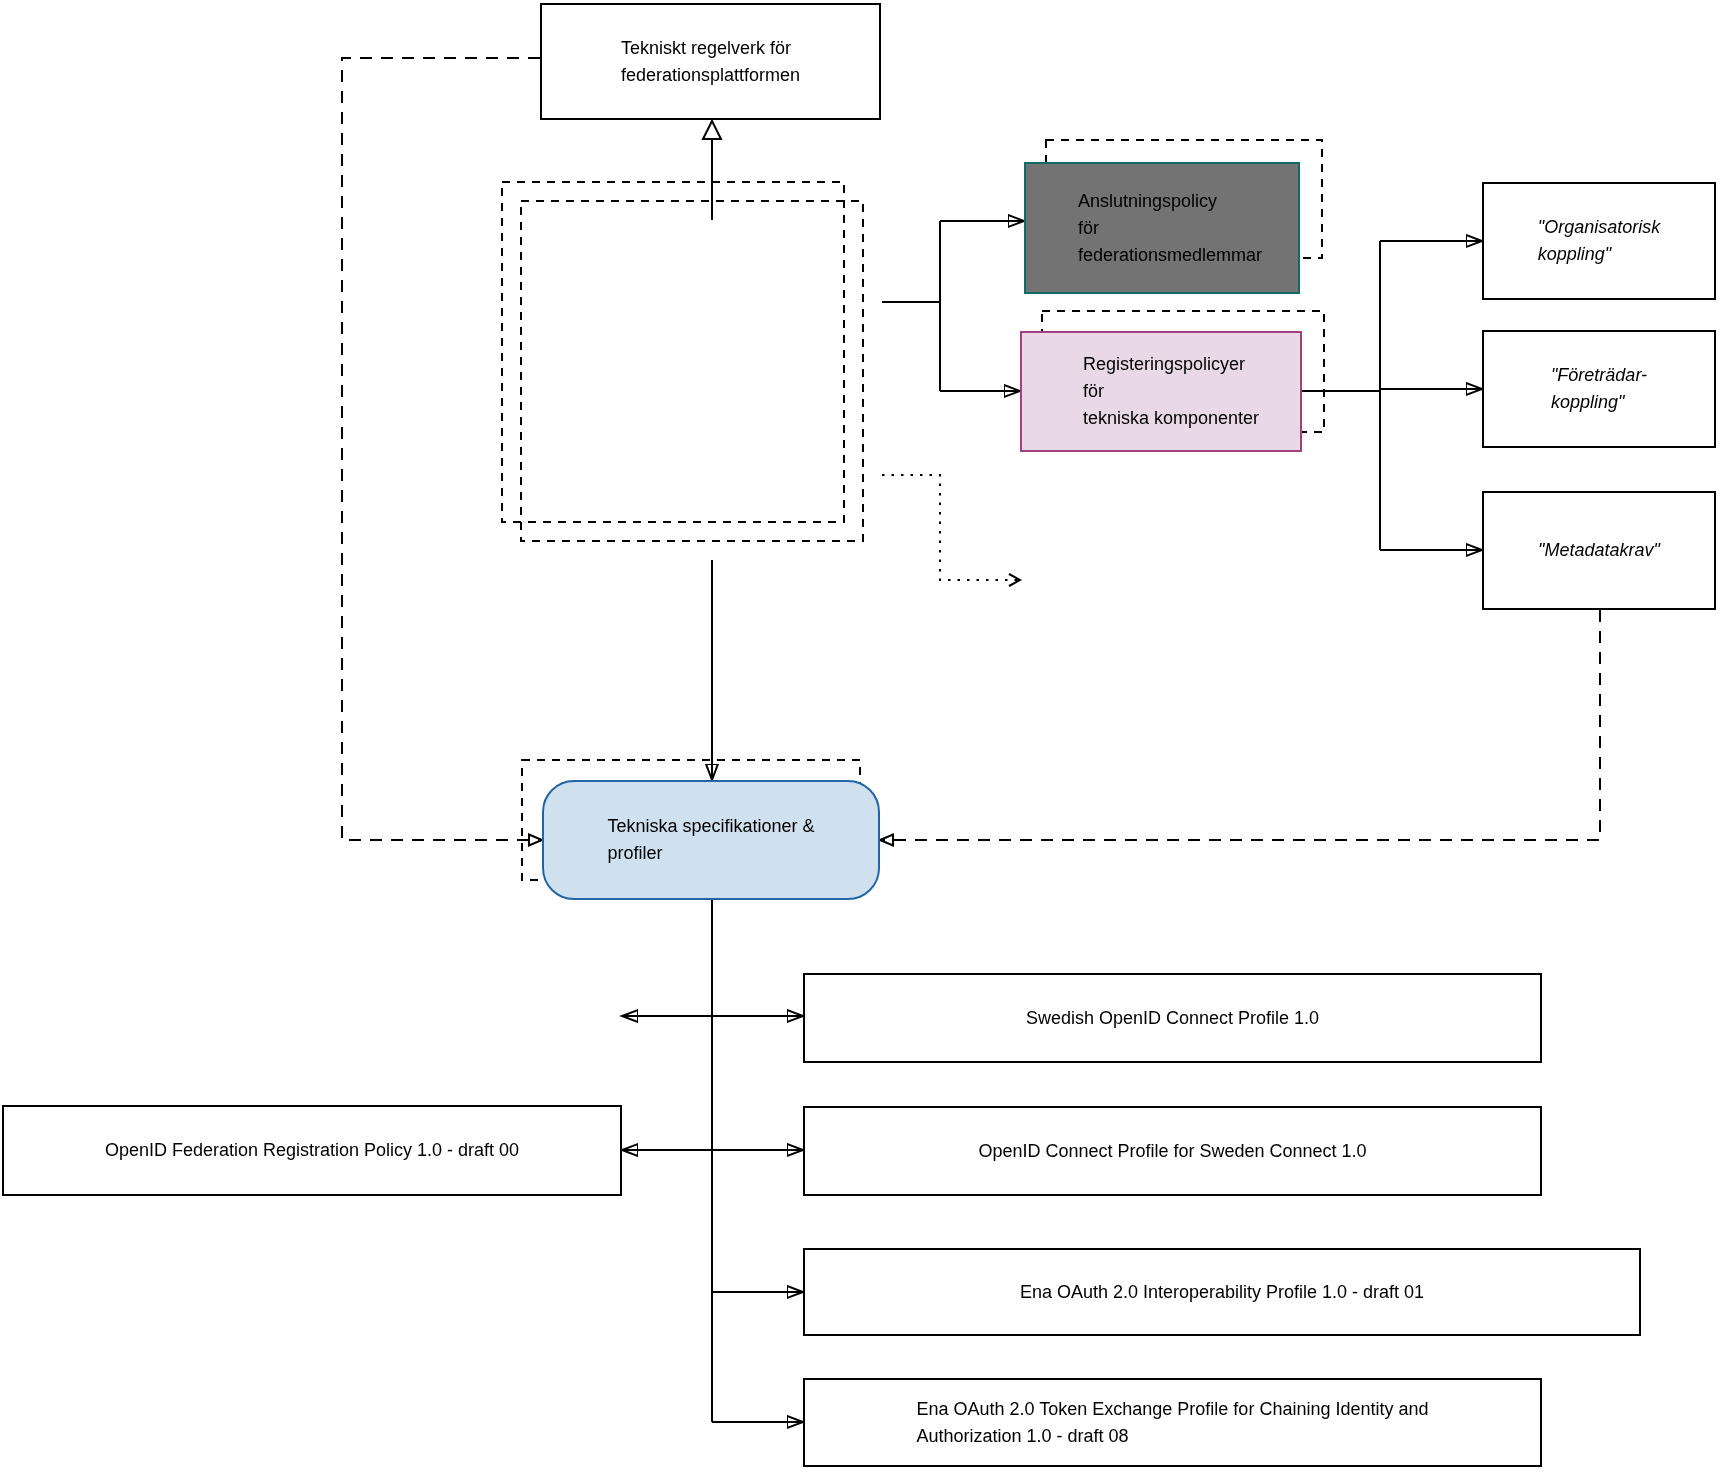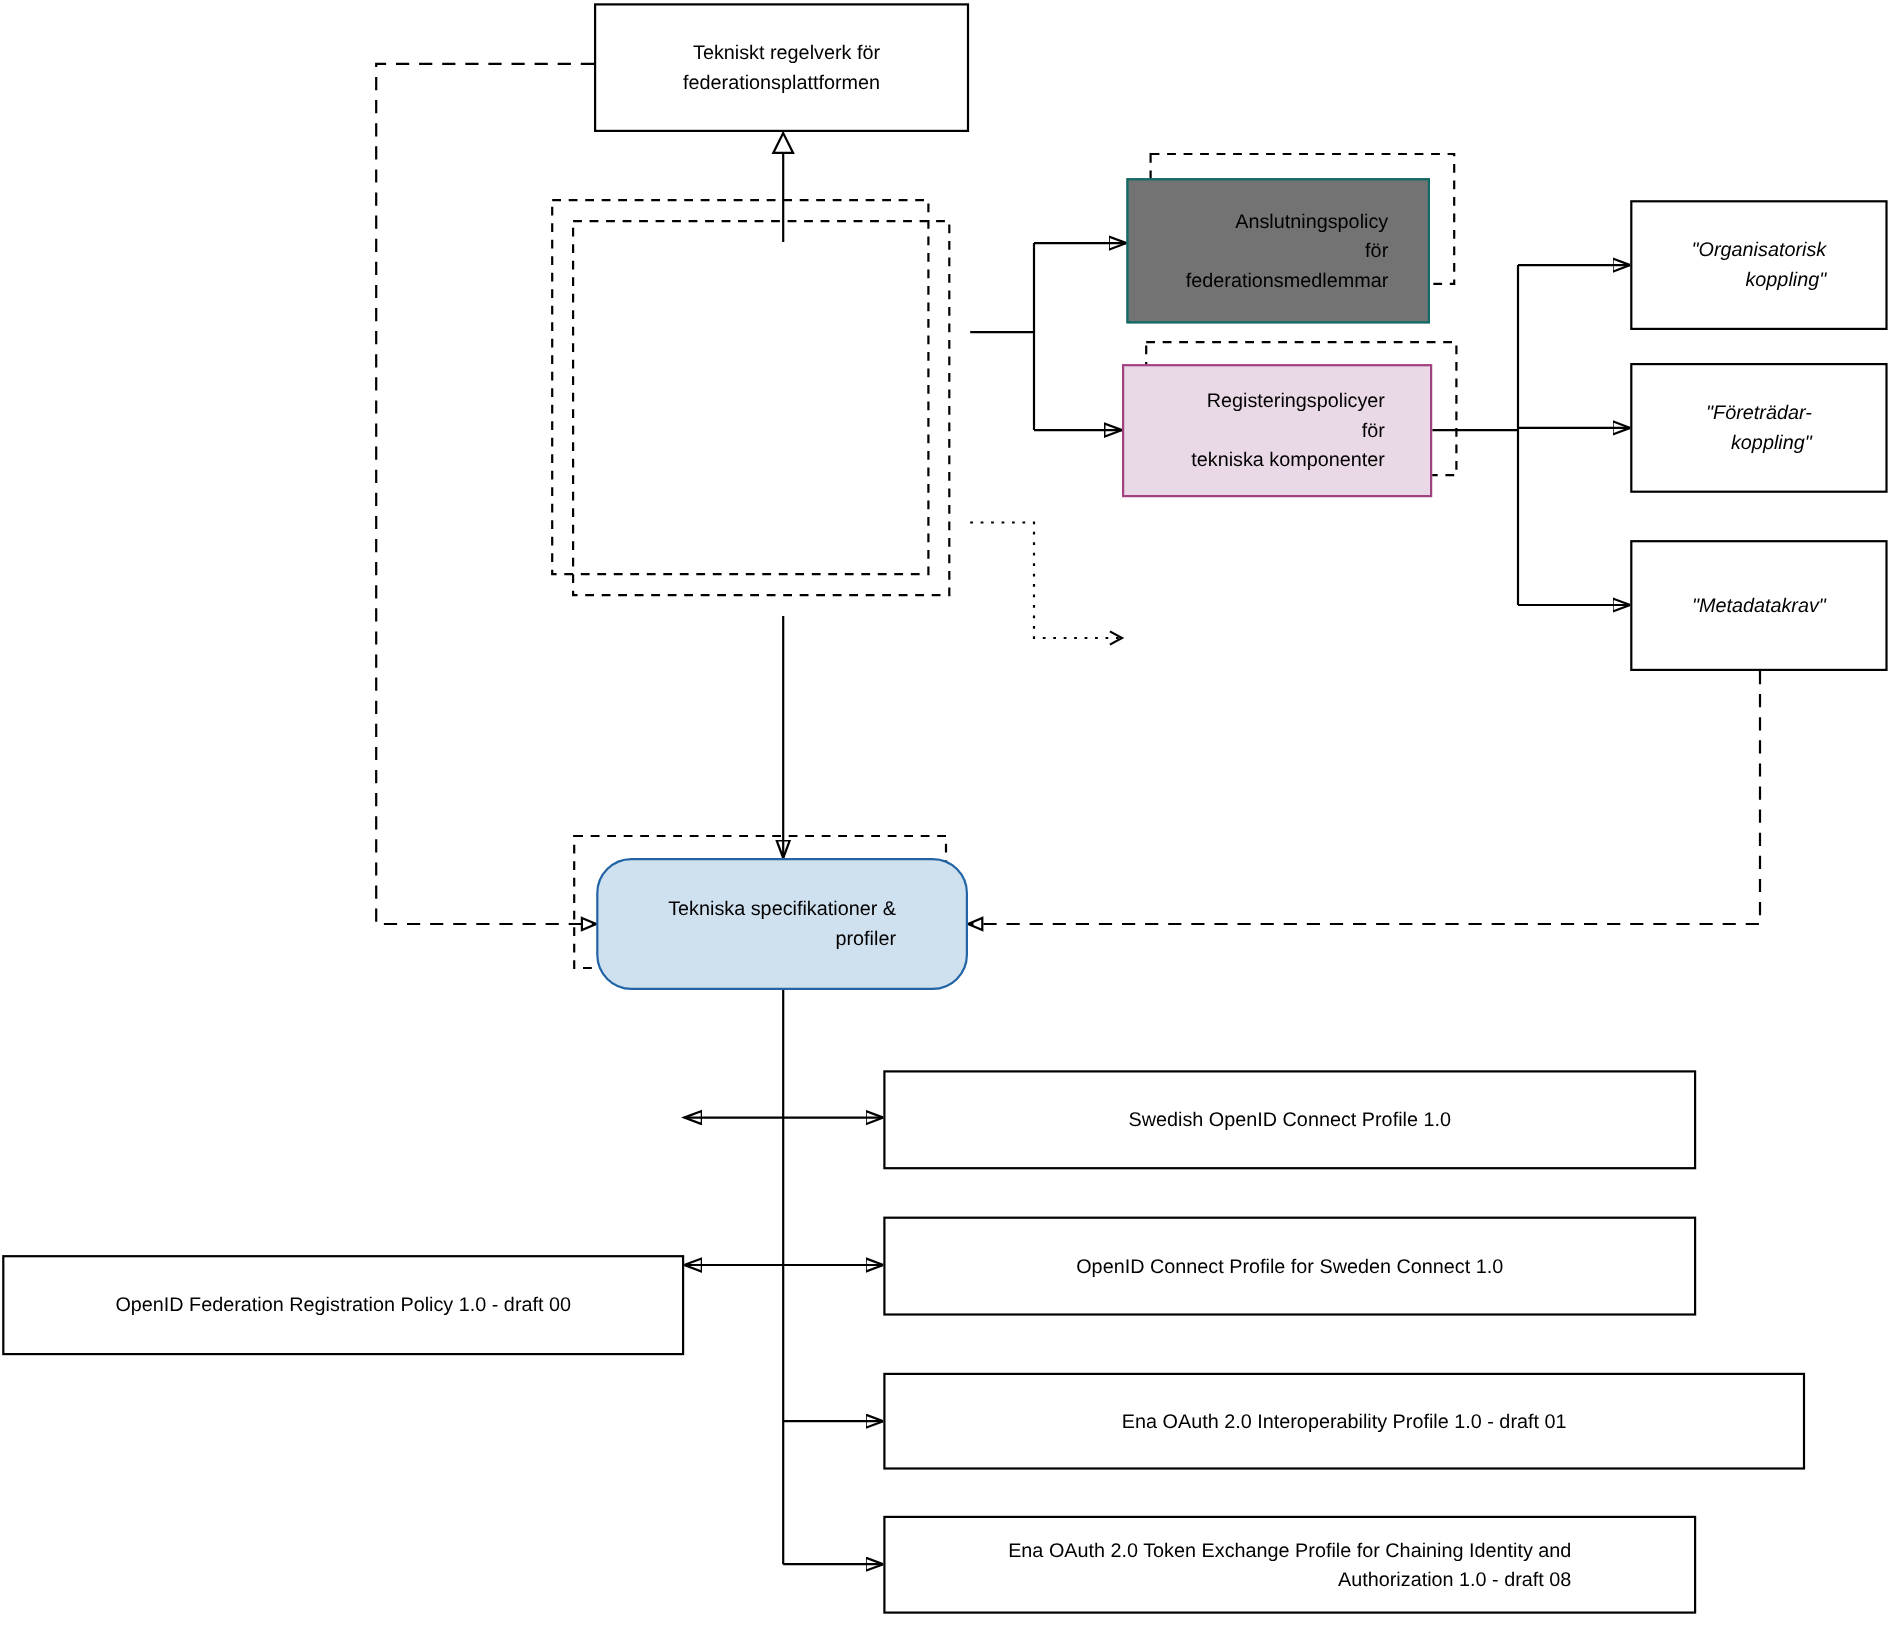--- a/index.html
+++ b/index.html
@@ -6,21 +6,21 @@
   body{width:1722px;height:1482px;position:relative;overflow:hidden;
        font-family:"Liberation Sans","DejaVu Sans",sans-serif;color:#000;}
   #canvas{position:absolute;left:0;top:0;width:1722px;height:1482px;}
   svg.connectors{position:absolute;left:0;top:0;width:1722px;height:1482px;}
   svg.connectors path, svg.connectors rect{fill:none;stroke:#000;stroke-width:2;}
   svg.connectors path.dashed{stroke-dasharray:12 9;}
   svg.connectors path.dotted{stroke-dasharray:2.5 7;}
   svg.connectors rect.shadow{stroke-dasharray:8 7;}
   .gen-head{fill:#ffffff;stroke:#000;stroke-width:2;}
   .box{position:absolute;box-sizing:border-box;border:2px solid #000;background:#ffffff;
-       display:flex;align-items:center;justify-content:center;text-align:right;
+       display:flex;align-items:center;justify-content:center;text-align:left;
        font-size:18px;line-height:1.5;}
   .box span{white-space:pre-line;}
   .box.italic{font-style:italic;}
   .box.colored{border-width:2.5px;}
 </style>
 </head>
 <body>
 
 <div id="canvas">
 
@@ -120,21 +120,21 @@
   <div class="box italic" style="left:1482px;top:491px;width:234px;height:119px;">
     <span>"Metadatakrav"</span>
   </div>
 
   <div class="box colored" style="left: 542px; top: 780px; width: 338px; height: 120px; background-color: rgb(207, 224, 239); border-color: rgb(34, 100, 165); border-radius: 32px;">
     <span>Tekniska specifikationer &amp;
 profiler</span>
   </div>
 
 
-  <div class="box" style="left:2px;top:1105px;width:620px;height:91px;margin-top:36px;">
+  <div class="box" style="left:2px;top:1105px;width:620px;height:91px;">
     <span>OpenID Federation Registration Policy 1.0 - draft 00</span>
   </div>
 
   <div class="box" style="left:803px;top:973px;width:739px;height:90px;">
     <span>Swedish OpenID Connect Profile 1.0</span>
   </div>
 
   <div class="box" style="left:803px;top:1106px;width:739px;height:90px;">
     <span>OpenID Connect Profile for Sweden Connect 1.0</span>
   </div>

